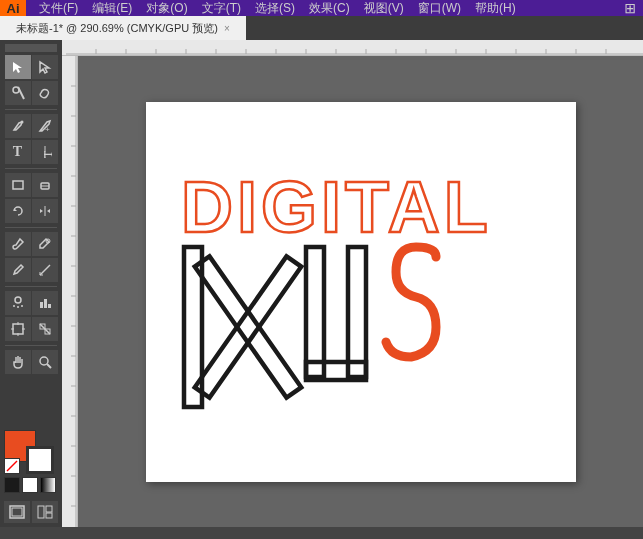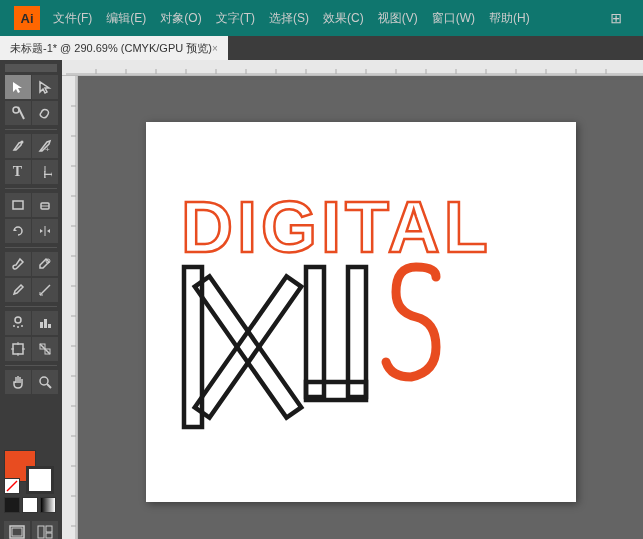--- a/index.html
+++ b/index.html
@@ -9,25 +9,25 @@
       overflow: hidden;
       font-family: 'Microsoft YaHei', Arial, sans-serif;
       font-size: 12px;
       background: #444;
       user-select: none;
     }
 
     
     #title-bar {
       width: 100%;
-      height: 36px;
-      background: #0f766e;
-      display: flex;
-      align-items: center;
-      padding: 0 14px;
+      height: 16px;
+      background: #4c1d95;
+      display: flex;
+      align-items: center;
+      padding: 0 0;
     }
     #ai-logo {
       width: 26px;
       height: 24px;
       background: #ff6600;
       color: #2b2b2b;
       font-weight: bold;
       font-size: 13px;
       display: flex;
       align-items: center;
@@ -54,23 +54,24 @@
       width: 100%;
       height: 24px;
       background: #3c3c3c;
       display: flex;
       align-items: center;
     }
     #active-tab {
       background: #f0f0f0;
       color: #333;
       font-size: 11px;
-      padding: 3px 10px;
-      display: flex;
-      align-items: center;
+      padding: 3px 16px;
+      display: flex;
+      align-items: center;
+      gap: 6px;
       height: 100%;
     }
     #tab-close {
       color: #888;
       font-size: 10px;
       cursor: pointer;
     }
     #watermark-text {
       color: #aaa;
       font-size: 11px;

